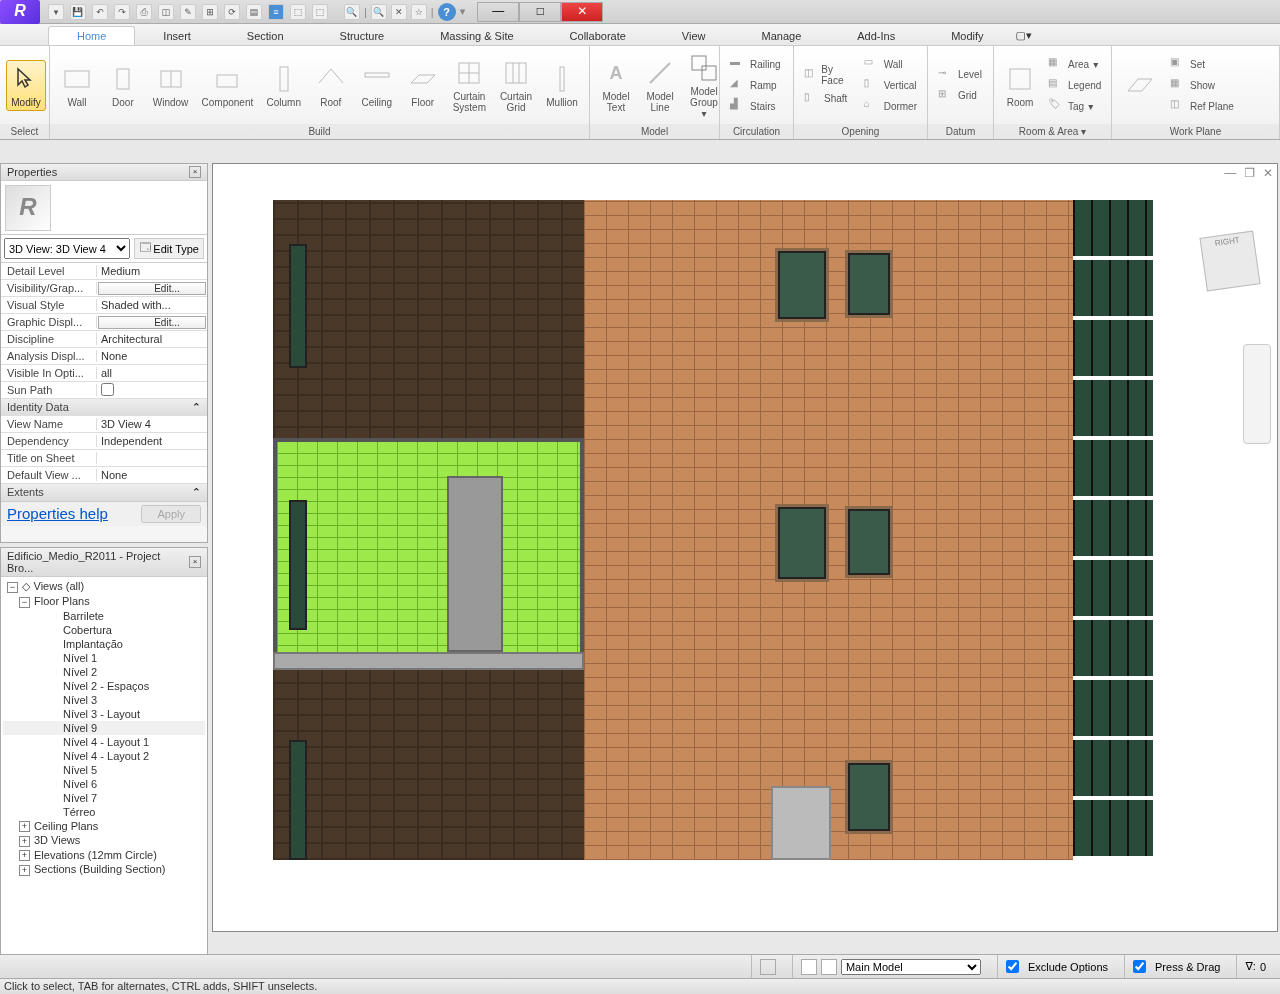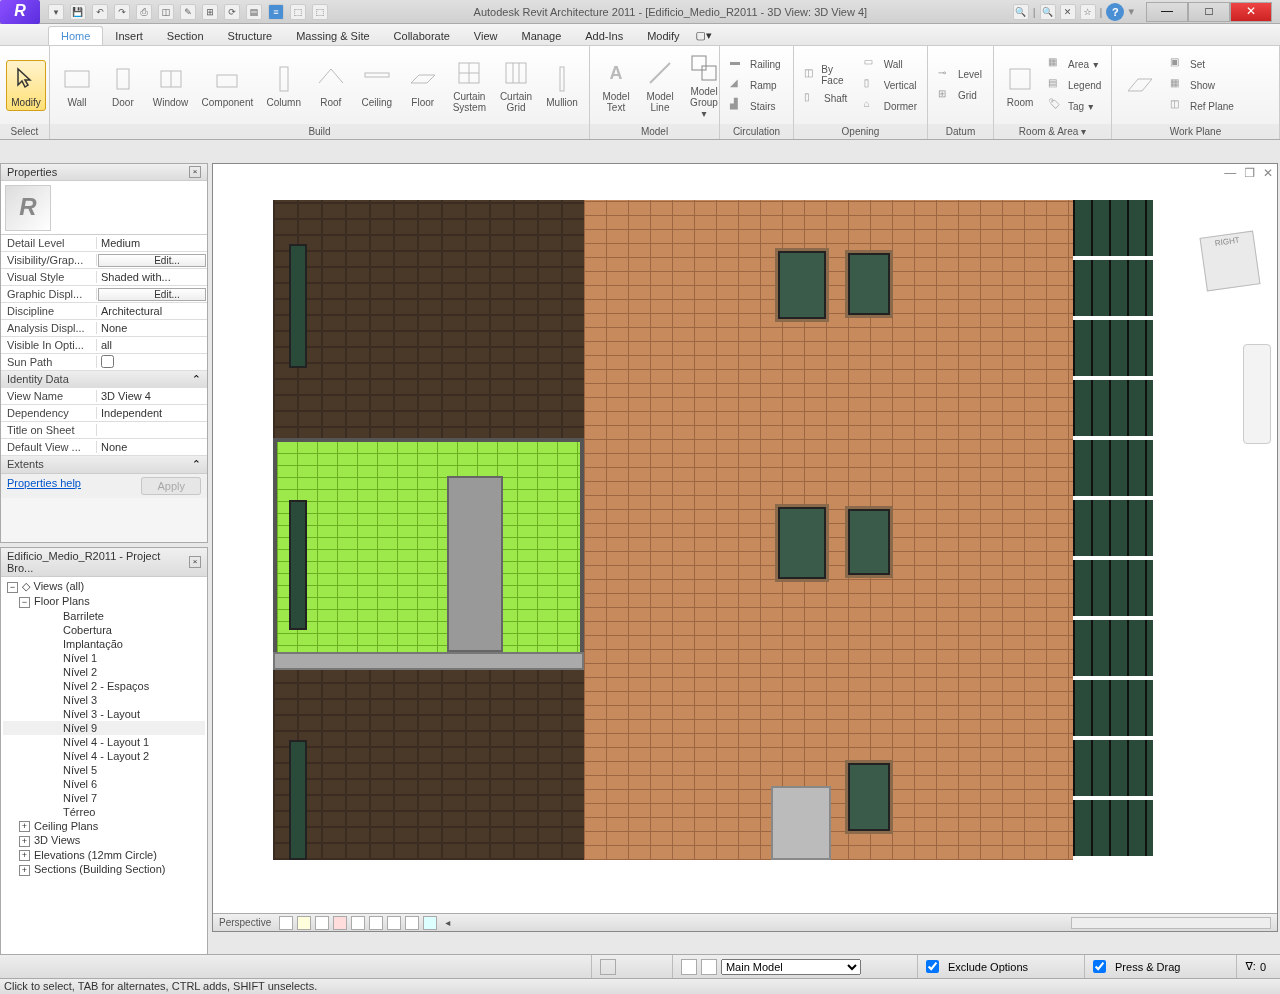--- a/index.html
+++ b/index.html
@@ -13,21 +13,21 @@
 .title-text { flex: 1; text-align: center; color: #555; font-size: 11px; }
 .title-right { display: flex; gap: 4px; padding: 0 8px; align-items: center; }
 .title-right .qat-btn { color: #555; }
 .help-btn { width: 18px; height: 18px; background: #4a8fd4; border-radius: 50%; color: #fff; font-weight: bold; text-align: center; line-height: 18px; font-size: 11px; }
 .win-controls { display: flex; margin-left: 8px; }
 .win-btn { width: 42px; height: 20px; background: linear-gradient(#ddd, #ccc); border: 1px solid #aaa; text-align: center; font-size: 12px; line-height: 16px; }
 .win-close { background: linear-gradient(#e44, #c22); color: #fff; }
 
 
 .ribbon-tabs { height: 22px; background: linear-gradient(#f5f5f5, #e8e8e8); display: flex; align-items: flex-end; padding-left: 48px; border-bottom: 1px solid #ccc; }
-.tab { padding: 3px 12px; font-size: 11px; color: #333; cursor: pointer; }
+.tab { padding: 3px 28px; font-size: 11px; color: #333; cursor: pointer; }
 .tab.active { background: #fff; border: 1px solid #ccc; border-bottom: none; border-radius: 3px 3px 0 0; color: #4a8fd4; font-weight: 500; }
 
 
 .ribbon { height: 94px; background: linear-gradient(#fff, #f0f0f0); border-bottom: 1px solid #aaa; display: flex; }
 .rpanel { border-right: 1px solid #ccc; display: flex; flex-direction: column; }
 .rpanel-body { flex: 1; display: flex; align-items: center; padding: 2px 6px; gap: 4px; }
 .rpanel-label { text-align: center; font-size: 10px; color: #555; padding: 2px 0; background: rgba(0,0,0,0.03); }
 .rbtn-large { display: flex; flex-direction: column; align-items: center; padding: 2px 6px; cursor: pointer; min-width: 40px; }
 .rbtn-large .icon { width: 32px; height: 32px; display: flex; align-items: center; justify-content: center; color: #999; }
 .rbtn-large .lbl { font-size: 10px; color: #555; text-align: center; line-height: 11px; margin-top: 2px; }
@@ -49,21 +49,21 @@
 .prop-typebar select { flex: 1; font-size: 11px; }
 .edit-type-btn { display: flex; align-items: center; gap: 2px; font-size: 11px; padding: 0 4px; border: 1px solid #ccc; background: #f0f0f0; }
 .prop-grid { background: #fff; }
 .prop-row { display: flex; border-bottom: 1px solid #ddd; font-size: 11px; height: 17px; align-items: center; }
 .prop-row .k { width: 96px; padding-left: 6px; color: #444; border-right: 1px solid #ddd; overflow: hidden; white-space: nowrap; }
 .prop-row .v { flex: 1; padding-left: 4px; color: #333; overflow: hidden; white-space: nowrap; }
 .prop-row .v.btn { text-align: center; background: linear-gradient(#fff, #eee); border: 1px solid #aaa; margin: 1px; font-size: 10px; padding-left: 30px; }
 .prop-row.section { background: linear-gradient(#eee, #ddd); font-weight: 500; }
 .prop-row.section .k { width: 100%; border: none; }
 .prop-footer { display: flex; justify-content: space-between; padding: 3px 6px; border-top: 1px solid #ccc; background: #f0f0f0; }
-.prop-footer a { color: #0055cc; font-size: 11px; }
+.prop-footer a { color: #0055cc; font-size: 15px; }
 .prop-footer button { font-size: 11px; padding: 1px 14px; }
 
 .tree { background: #fff; flex: 1; overflow: auto; font-size: 11px; padding: 2px; }
 .tree-item { padding: 1px 0 1px 4px; color: #333; white-space: nowrap; cursor: pointer; }
 .tree-item.l1 { padding-left: 16px; }
 .tree-item.l3 { padding-left: 60px; color: #333; }
 .tree-item.sel { background: #f0f0f0; }
 .exp { display: inline-block; width: 11px; height: 11px; border: 1px solid #888; text-align: center; line-height: 8px; font-size: 9px; margin-right: 4px; background: #fff; vertical-align: middle; }
 
 
@@ -95,21 +95,21 @@
 .win { position: absolute; background: #3a5a4a; border: 3px solid #8a6a4a; box-shadow: inset 0 0 0 2px #222; }
 .win-l { position: absolute; background: #2a4a3a; border: 2px solid #222; width: 18px; }
 
 
 .view-bottom { position: absolute; left: 0; right: 0; bottom: 0; height: 18px; background: linear-gradient(#f0f0f0, #dcdcdc); border-top: 1px solid #aaa; display: flex; align-items: center; padding: 0 6px; gap: 8px; font-size: 10px; color: #555; }
 .view-bottom .icons { display: flex; gap: 4px; }
 .view-bottom .vicn { width: 14px; height: 14px; border: 1px solid #aaa; background: #fff; }
 
 
 .statusbar { position: absolute; left: 0; right: 0; bottom: 16px; height: 24px; background: linear-gradient(#eee, #ddd); border-top: 1px solid #aaa; display: flex; align-items: center; padding: 0 6px; gap: 8px; font-size: 11px; }
-.statusbar .seg { display: flex; align-items: center; gap: 4px; padding: 0 8px; border-left: 1px solid #bbb; height: 100%; margin-left: 40px; }
+.statusbar .seg { display: flex; align-items: center; gap: 4px; padding: 0 8px; border-left: 1px solid #bbb; height: 100%; }
 .statusbar select { font-size: 11px; width: 140px; }
 .statusbar .chk { display: flex; align-items: center; gap: 9px; }
 .hintbar { position: absolute; left: 0; right: 0; bottom: 0; height: 16px; background: linear-gradient(#eee, #ddd); border-top: 1px solid #aaa; font-size: 11px; padding: 1px 4px; color: #333; }
 
 svg { display: block; }
 </style>
 </head>
 <body>
 
 <div class="titlebar">
@@ -122,21 +122,20 @@
     <span class="qat-btn">⎙</span>
     <span class="qat-btn">◫</span>
     <span class="qat-btn">✎</span>
     <span class="qat-btn">⊞</span>
     <span class="qat-btn">⟳</span>
     <span class="qat-btn">▤</span>
     <span class="qat-btn" style="background:#4a8fd4;color:#fff">≡</span>
     <span class="qat-btn">⬚</span>
     <span class="qat-btn">⬚</span>
   </div>
-  <div class="title-text">Autodesk Revit Architecture 2011 - [Edificio_Medio_R2011 - 3D View: 3D View 4]</div>
   <div class="title-right">
     <span class="qat-btn">🔍</span>
     <span style="color:#888">|</span>
     <span class="qat-btn">🔍</span>
     <span class="qat-btn">✕</span>
     <span class="qat-btn">☆</span>
     <span style="color:#888">|</span>
     <span class="help-btn">?</span>
     <span style="color:#888">▾</span>
     <div class="win-controls">
@@ -419,20 +418,24 @@
 </div>
 
 <div class="left-dock">
   <div class="dock-panel" style="height:380px">
     <div class="dock-header">
       <span>Properties</span>
       <span class="x">×</span>
     </div>
     <div class="prop-preview">
       <div class="thumb">R</div>
+    </div>
+    <div class="prop-typebar">
+      <select><option>3D View: 3D View 4</option></select>
+      <div class="edit-type-btn">🗔 <span>Edit Type</span></div>
     </div>
     <div class="prop-grid" id="prop-rows">
         <div class="prop-row">
           <span class="k">Detail Level</span>
           <span class="v ">Medium</span>
         </div>
         <div class="prop-row">
           <span class="k">Visibility/Grap...</span>
           <span class="v btn">Edit...</span>
         </div>
@@ -554,37 +557,20 @@
       <div class="win-l" style="left:16px; top:540px; height:120px;"></div>
 
       <div class="win" style="left:502px; top:48px; width:54px; height:74px;"></div>
       <div class="win" style="left:572px; top:50px; width:48px; height:68px;"></div>
       <div class="win" style="left:502px; top:304px; width:54px; height:78px;"></div>
       <div class="win" style="left:572px; top:306px; width:48px; height:72px;"></div>
       <div class="win" style="left:572px; top:560px; width:48px; height:74px;"></div>
       <div style="position:absolute;left:498px;top:586px;width:60px;height:74px;background:#bbb;border:2px solid #888"></div>
     </div>
   </div>
-  <div class="view-bottom">
-    <span>Perspective</span>
-    <div class="icons">
-      <span class="vicn"></span>
-      <span class="vicn" style="background:#ffd"></span>
-      <span class="vicn"></span>
-      <span class="vicn" style="background:#fdd"></span>
-      <span class="vicn"></span>
-      <span class="vicn"></span>
-      <span class="vicn"></span>
-      <span class="vicn"></span>
-      <span class="vicn" style="background:#dff"></span>
-    </div>
-    <span>◂</span>
-    <div style="flex:1"></div>
-    <div style="width:200px;height:12px;background:#eee;border:1px solid #bbb"></div>
-  </div>
 </div>
 
 <div class="statusbar">
   <div style="flex:1"></div>
   <div class="seg">
       <span class="vicn" style="width:16px;height:16px;border:1px solid #aaa;display:inline-block"></span>
     </div>
   <div class="seg">
     <span style="width:16px;height:16px;border:1px solid #aaa;display:inline-block;background:#fff"></span>
     <span style="width:16px;height:16px;border:1px solid #aaa;display:inline-block;background:#fff"></span>

